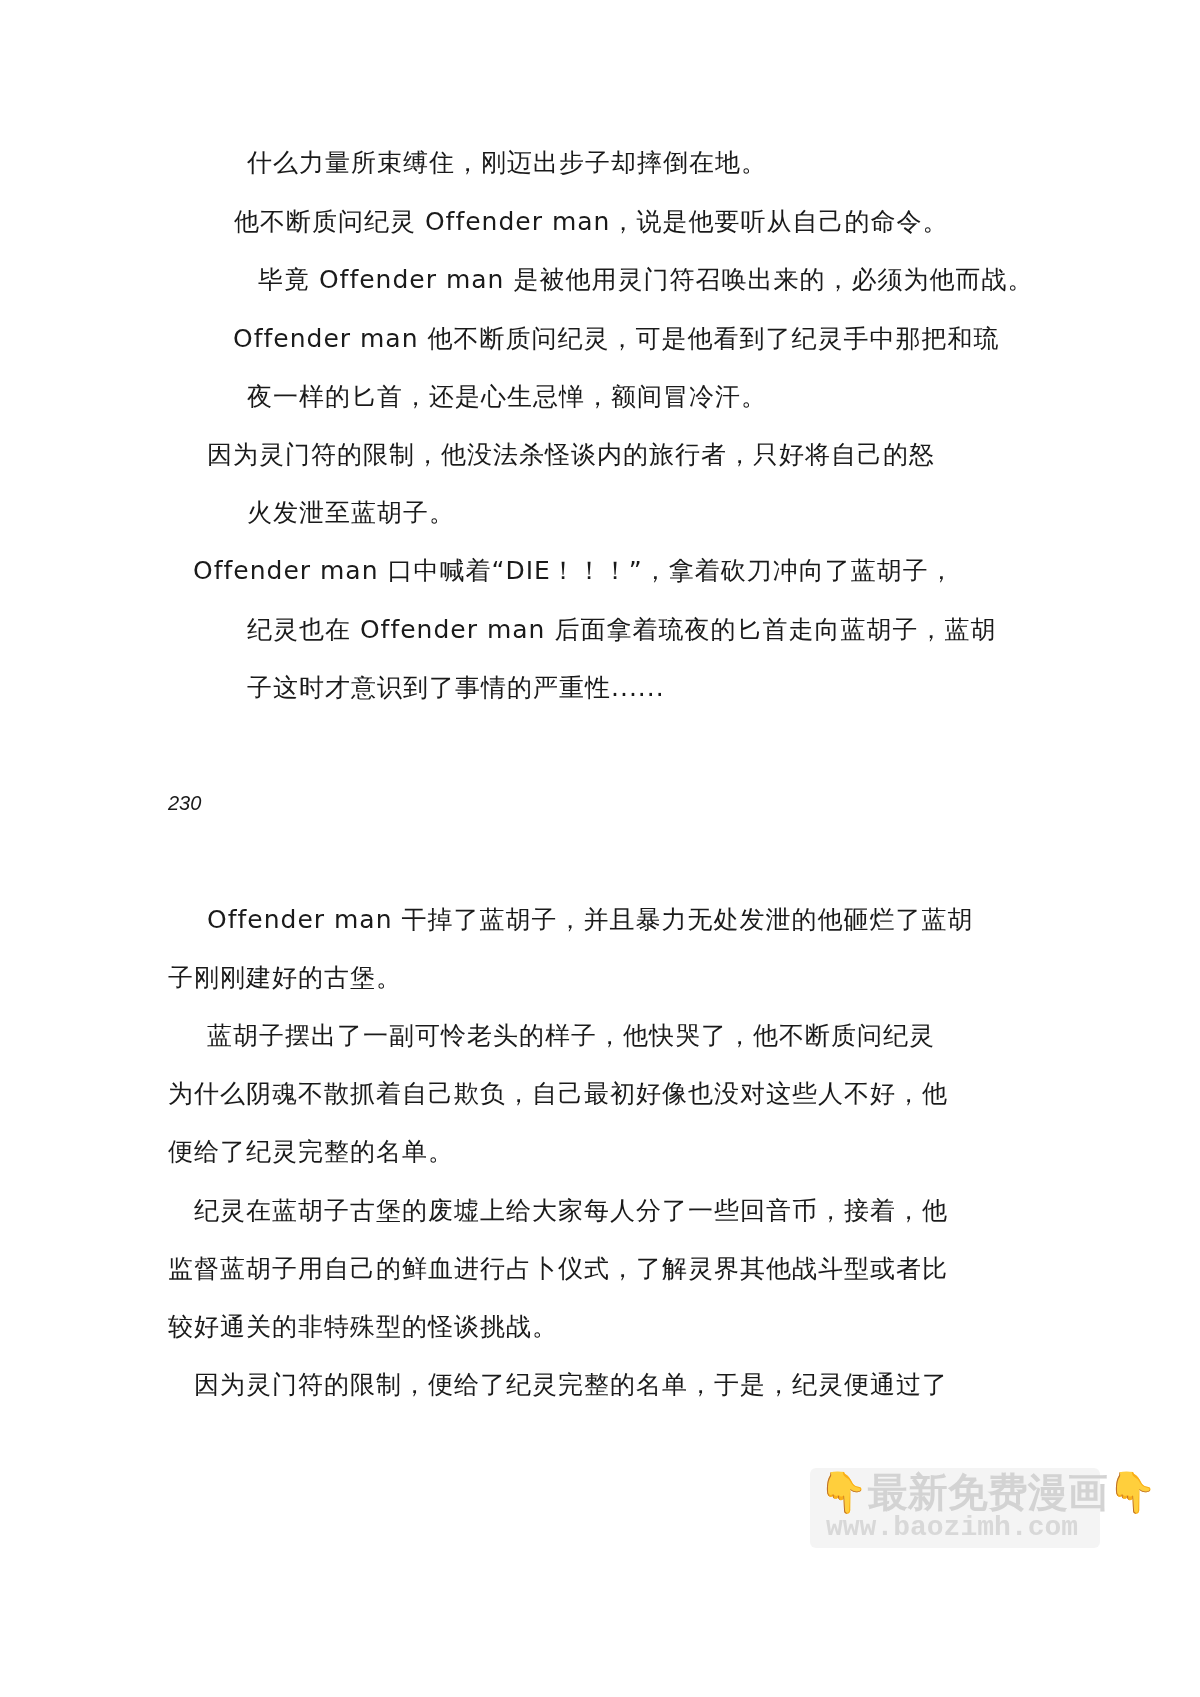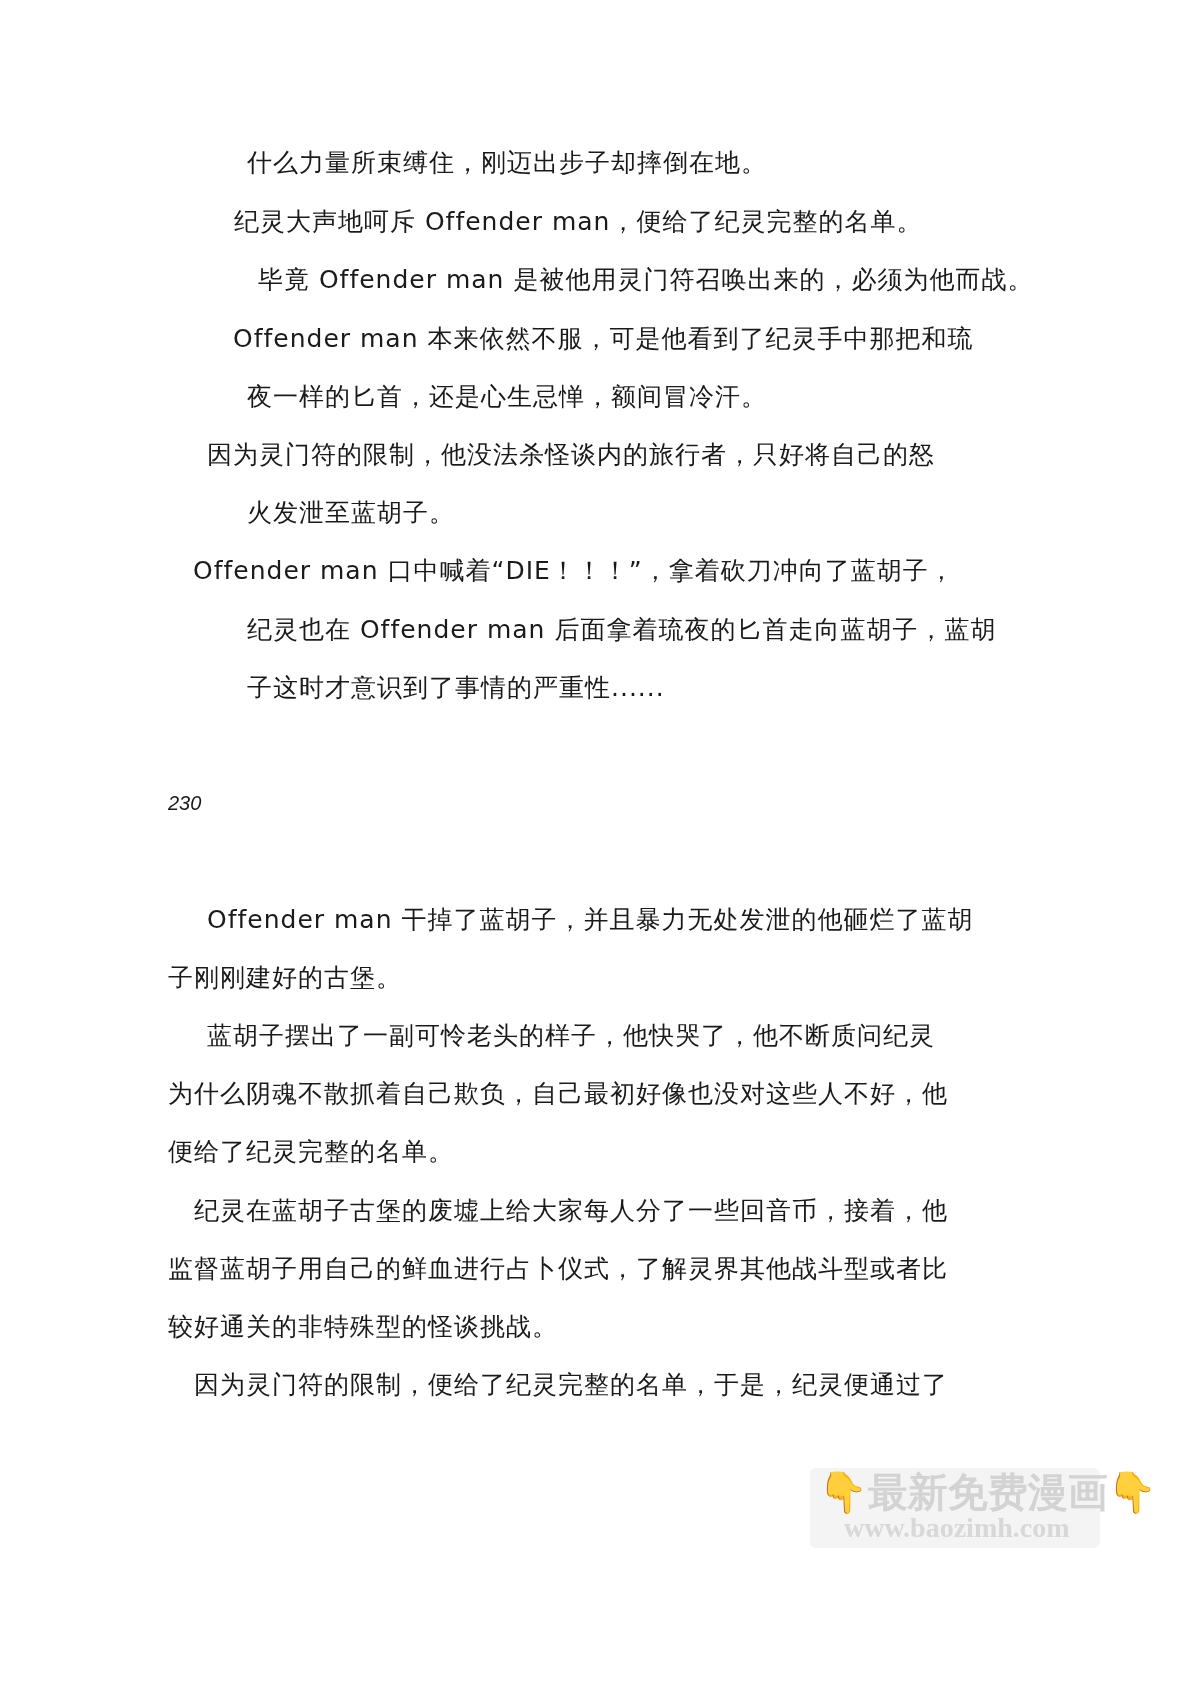--- a/index.html
+++ b/index.html
@@ -3,31 +3,31 @@
 <meta charset="utf-8">
 <style>
   html, body { margin: 0; padding: 0; background: #ffffff; }
   body { width: 1200px; height: 1697px; position: relative; overflow: hidden;
          font-family: "DejaVu Sans", "Liberation Sans", sans-serif; color: #1a1a1a; }
   .line { position: absolute; font-size: 25px; line-height: 34px; white-space: nowrap; letter-spacing: 1px; }
   .pagenum { position: absolute; font-size: 20px; line-height: 30px; font-family: "Liberation Sans", sans-serif; font-style: italic; }
   .watermark { position: absolute; left: 900px; top: 1612px; width: 290px; height: 80px;
                background: #f3f3f3; border-radius: 6px; opacity: 0.9; }
   .wm-top { position: absolute; left: 8px; top: 4px; font-size: 40px; line-height: 40px; color: #cfcfcf; font-weight: bold; white-space: nowrap; }
-  .wm-bottom { position: absolute; left: 34px; top: 44px; font-size: 28px; line-height: 32px; color: #d4d4d4; font-weight: bold; white-space: nowrap; font-family: Liberation Serif, serif; }
+  .wm-bottom { position: absolute; left: 16px; top: 44px; font-size: 28px; line-height: 32px; color: #d4d4d4; font-weight: bold; white-space: nowrap; font-family: Liberation Mono, monospace; }
   .pointer { color: #f2b33d; }
 </style>
 </head>
 <body>
 
 <div>
   <div class="line" style="left:247px; top:146px;">什么力量所束缚住，刚迈出步子却摔倒在地。</div>
-  <div class="line" style="left:234px; top:205px;">纪灵大声地呵斥 Offender man，便给了纪灵完整的名单。</div>
+  <div class="line" style="left:234px; top:205px;">他不断质问纪灵 Offender man，说是他要听从自己的命令。</div>
   <div class="line" style="left:234px; top:263px;margin-left:24px;">毕竟 Offender man 是被他用灵门符召唤出来的，必须为他而战。</div>
-  <div class="line" style="left:233px; top:322px;">Offender man  本来依然不服，可是他看到了纪灵手中那把和琉</div>
+  <div class="line" style="left:233px; top:322px;">Offender man  他不断质问纪灵，可是他看到了纪灵手中那把和琉</div>
   <div class="line" style="left:247px; top:380px;">夜一样的匕首，还是心生忌惮，额间冒冷汗。</div>
   <div class="line" style="left:207px; top:438px;">因为灵门符的限制，他没法杀怪谈内的旅行者，只好将自己的怒</div>
   <div class="line" style="left:247px; top:496px;">火发泄至蓝胡子。</div>
   <div class="line" style="left:193px; top:554px;">Offender man  口中喊着“DIE！！！”，拿着砍刀冲向了蓝胡子，</div>
   <div class="line" style="left:247px; top:613px;">纪灵也在 Offender man 后面拿着琉夜的匕首走向蓝胡子，蓝胡</div>
   <div class="line" style="left:247px; top:671px;">子这时才意识到了事情的严重性......</div>
 </div>
 
 <div class="pagenum" style="left:168px; top:788px;">230</div>
 

